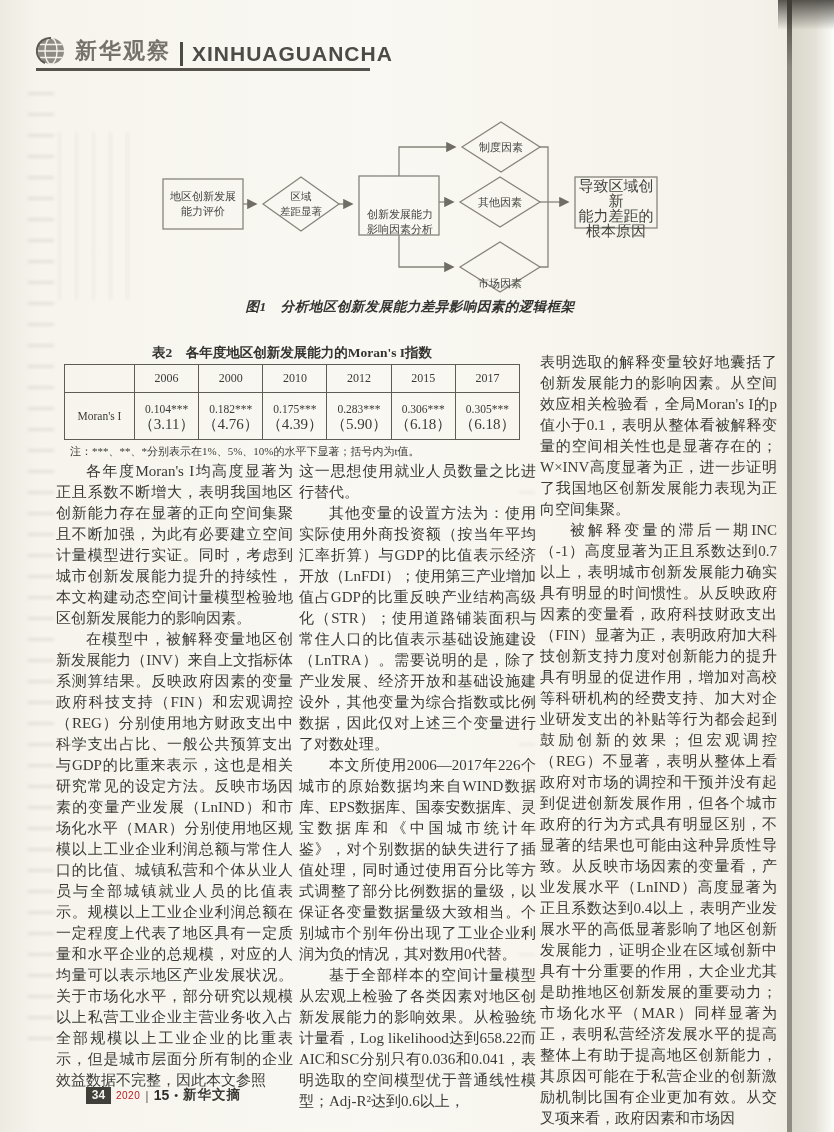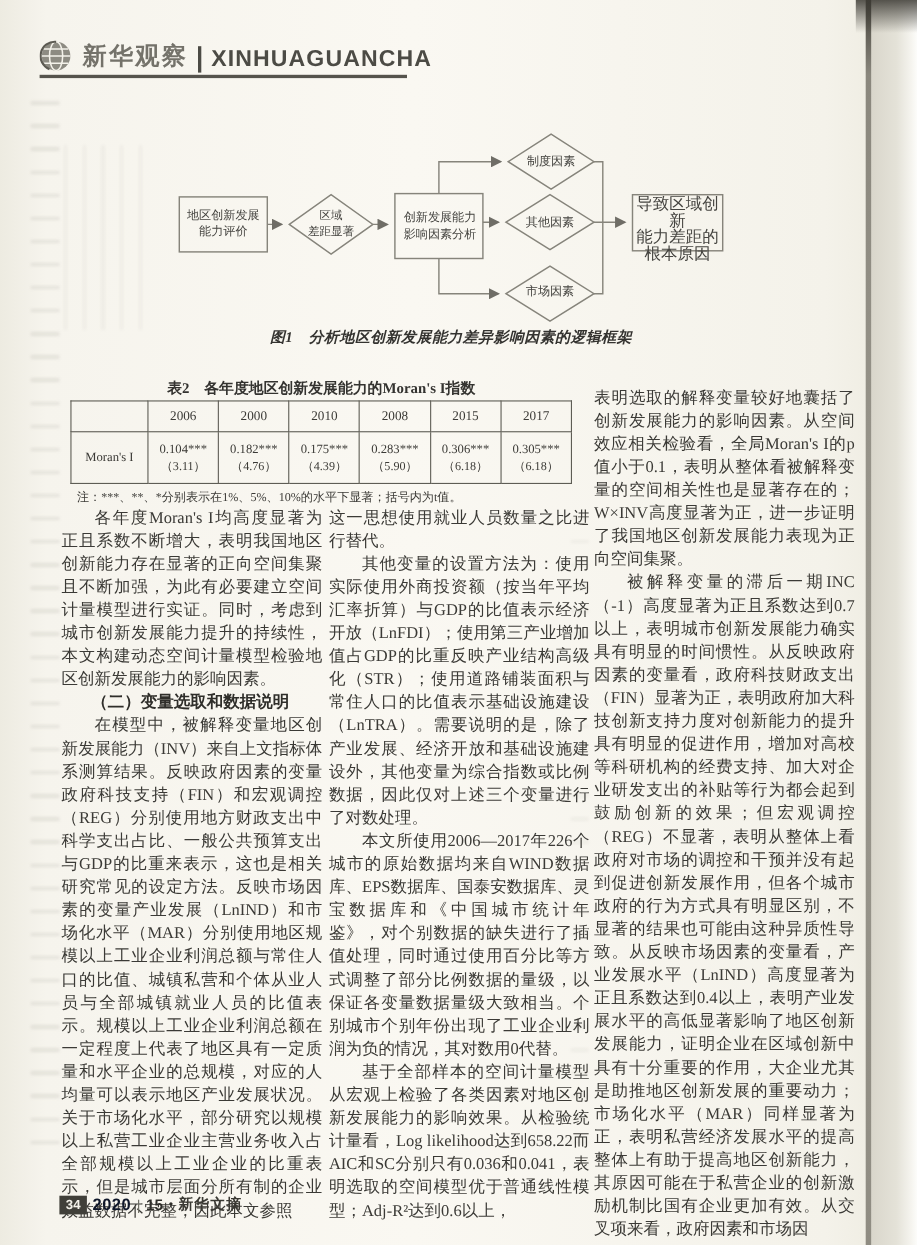--- a/index.html
+++ b/index.html
@@ -36,36 +36,36 @@
     font-weight:bold;font-size:13.5px;color:#343330;letter-spacing:.5px;font-style:italic;}
   
   .tbl-title{position:absolute;left:64px;top:344px;width:456px;text-align:center;
     font-weight:bold;font-size:13.5px;color:#343330;}
   table.morans{position:absolute;left:64px;top:364px;width:456px;border-collapse:collapse;
     table-layout:fixed;font-size:12px;color:#3b3a36;}
   table.morans th,table.morans td{border:1px solid #5e5d55;text-align:center;padding:0;}
   table.morans th{height:27px;font-weight:normal;}
   table.morans td{height:46px;}
   .cell-val{font-size:11.5px;line-height:15px;}
-  .cell-t{font-size:11px;line-height:14px;}
+  .cell-t{font-size:15px;line-height:14px;}
   .row-label{font-size:11.5px;}
   .tbl-note{position:absolute;left:70px;top:444px;width:452px;font-size:11px;color:#3b3a36;}
   
   .col{position:absolute;width:237px;text-align:justify;font-size:15px;line-height:21px;
     color:#3b3a36;}
   .col p{margin:0;}
   .p-indent{text-indent:2em;}
   .p-noindent{text-indent:0;}
   .p-heading{text-indent:1.8em;font-weight:bold;color:#2f2e2a;}
   
   .footer{position:absolute;left:54px;top:1086px;display:flex;align-items:center;gap:5px;
     font-family:"Liberation Sans","DejaVu Sans",sans-serif;}
   .page-box{display:flex;align-items:center;justify-content:center;width:25px;height:17px;
-    background:#403f39;color:#f4f2ea;font-size:12px;font-weight:bold;}
-  .f-year{color:#0f172a;font-size:15px;font-weight:bold;letter-spacing:.5px;}
+    background:#403f39;color:#f4f2ea;font-size:12px;font-weight:bold;margin-left:32px;}
+  .f-year{color:#b91c1c;font-size:10px;font-weight:normal;letter-spacing:.5px;}
   .f-pipe{color:#6f6d64;font-size:13px;}
   .f-issue{color:#2e2d29;font-size:14px;font-weight:bold;}
   .f-bullet{color:#2e2d29;font-size:11px;}
   .f-journal{color:#3a3933;font-size:13.5px;font-weight:bold;letter-spacing:1px;}
 </style>
 </head>
 <body>
 
 <div class="bleed" style="left:28px;top:92px;width:26px;height:960px;"></div>
 <div class="bleed v" style="left:58px;top:132px;width:78px;height:168px;opacity:.6;"></div>
@@ -108,25 +108,25 @@
     <path d="M399,235 L399,267 L453,267" marker-end="url(#arr)"></path>
     <path d="M540,147 L548,147 L548,267 L540,267"></path>
     <line x1="540" y1="202" x2="548" y2="202"></line>
     <line x1="548" y1="202" x2="568" y2="202" marker-end="url(#arr)"></line>
   </g>
 </svg>
 <div class="fc-label" style="left:163px;top:179px;width:80px;height:50px;">地区创新发展
 能力评价</div>
 <div class="fc-label" style="left:263px;top:177px;width:76px;height:54px;font-size:10.5px;">区域
 差距显著</div>
-<div class="fc-label" style="left:359px;top:176px;width:82px;height:59px;">创新发展能力
+<div class="fc-label" style="left:359px;top:192px;width:82px;height:59px;">创新发展能力
 影响因素分析</div>
 <div class="fc-label" style="left:462px;top:122px;width:78px;height:50px;">制度因素</div>
 <div class="fc-label" style="left:460px;top:177px;width:80px;height:50px;">其他因素</div>
-<div class="fc-label" style="left:460px;top:240px;width:80px;height:50px;">市场因素</div>
+<div class="fc-label" style="left:460px;top:258px;width:80px;height:50px;">市场因素</div>
 <div class="fc-label" style="left:575px;top:177px;width:82px;height:63px;font-size:15px;">导致区域创新
 能力差距的
 根本原因</div>
 <div class="fig-caption">图1　分析地区创新发展能力差异影响因素的逻辑框架</div>
 
 <div class="tbl-title">表2　各年度地区创新发展能力的Moran's I指数</div>
 <table class="morans">
   <colgroup>
       <col style="width:70px;">
       <col>
@@ -135,21 +135,21 @@
       <col>
       <col>
       <col>
     </colgroup>
   <tbody>
       <tr>
     <th></th>
     <th>2006</th>
     <th>2000</th>
     <th>2010</th>
-    <th>2008</th>
+    <th>2012</th>
     <th>2015</th>
     <th>2017</th>
   </tr>
   <tr>
     <td class="row-label">Moran's I</td>
     <td>
           <div class="cell-val">0.104***</div>
           <div class="cell-t">（3.11）</div>
         </td>
     <td>
@@ -172,21 +172,20 @@
           <div class="cell-val">0.305***</div>
           <div class="cell-t">（6.18）</div>
         </td>
   </tr>
 </tbody>
   </table>
 <div class="tbl-note">注：***、**、*分别表示在1%、5%、10%的水平下显著；括号内为t值。</div>
 
 <div class="col" style="left:56px;top:461px;">
   <p class="p-indent">各年度Moran's I均高度显著为正且系数不断增大，表明我国地区创新能力存在显著的正向空间集聚且不断加强，为此有必要建立空间计量模型进行实证。同时，考虑到城市创新发展能力提升的持续性，本文构建动态空间计量模型检验地区创新发展能力的影响因素。</p>
-  <p class="p-heading">（二）变量选取和数据说明</p>
   <p class="p-indent">在模型中，被解释变量地区创新发展能力（INV）来自上文指标体系测算结果。反映政府因素的变量政府科技支持（FIN）和宏观调控（REG）分别使用地方财政支出中科学支出占比、一般公共预算支出与GDP的比重来表示，这也是相关研究常见的设定方法。反映市场因素的变量产业发展（LnIND）和市场化水平（MAR）分别使用地区规模以上工业企业利润总额与常住人口的比值、城镇私营和个体从业人员与全部城镇就业人员的比值表示。规模以上工业企业利润总额在一定程度上代表了地区具有一定质量和水平企业的总规模，对应的人均量可以表示地区产业发展状况。关于市场化水平，部分研究以规模以上私营工业企业主营业务收入占全部规模以上工业企业的比重表示，但是城市层面分所有制的企业效益数据不完整，因此本文参照</p>
 </div>
 <div class="col" style="left:299px;top:461px;">
   <p class="p-noindent">这一思想使用就业人员数量之比进行替代。</p>
   <p class="p-indent">其他变量的设置方法为：使用实际使用外商投资额（按当年平均汇率折算）与GDP的比值表示经济开放（LnFDI）；使用第三产业增加值占GDP的比重反映产业结构高级化（STR）；使用道路铺装面积与常住人口的比值表示基础设施建设（LnTRA）。需要说明的是，除了产业发展、经济开放和基础设施建设外，其他变量为综合指数或比例数据，因此仅对上述三个变量进行了对数处理。</p>
   <p class="p-indent">本文所使用2006—2017年226个城市的原始数据均来自WIND数据库、EPS数据库、国泰安数据库、灵宝数据库和《中国城市统计年鉴》，对个别数据的缺失进行了插值处理，同时通过使用百分比等方式调整了部分比例数据的量级，以保证各变量数据量级大致相当。个别城市个别年份出现了工业企业利润为负的情况，其对数用0代替。</p>
   <p class="p-indent">基于全部样本的空间计量模型从宏观上检验了各类因素对地区创新发展能力的影响效果。从检验统计量看，Log likelihood达到658.22而AIC和SC分别只有0.036和0.041，表明选取的空间模型优于普通线性模型；Adj-R²达到0.6以上，</p>
 </div>
 <div class="col" style="left:540px;top:352px;">
   <p class="p-noindent">表明选取的解释变量较好地囊括了创新发展能力的影响因素。从空间效应相关检验看，全局Moran's I的p值小于0.1，表明从整体看被解释变量的空间相关性也是显著存在的；W×INV高度显著为正，进一步证明了我国地区创新发展能力表现为正向空间集聚。</p>

